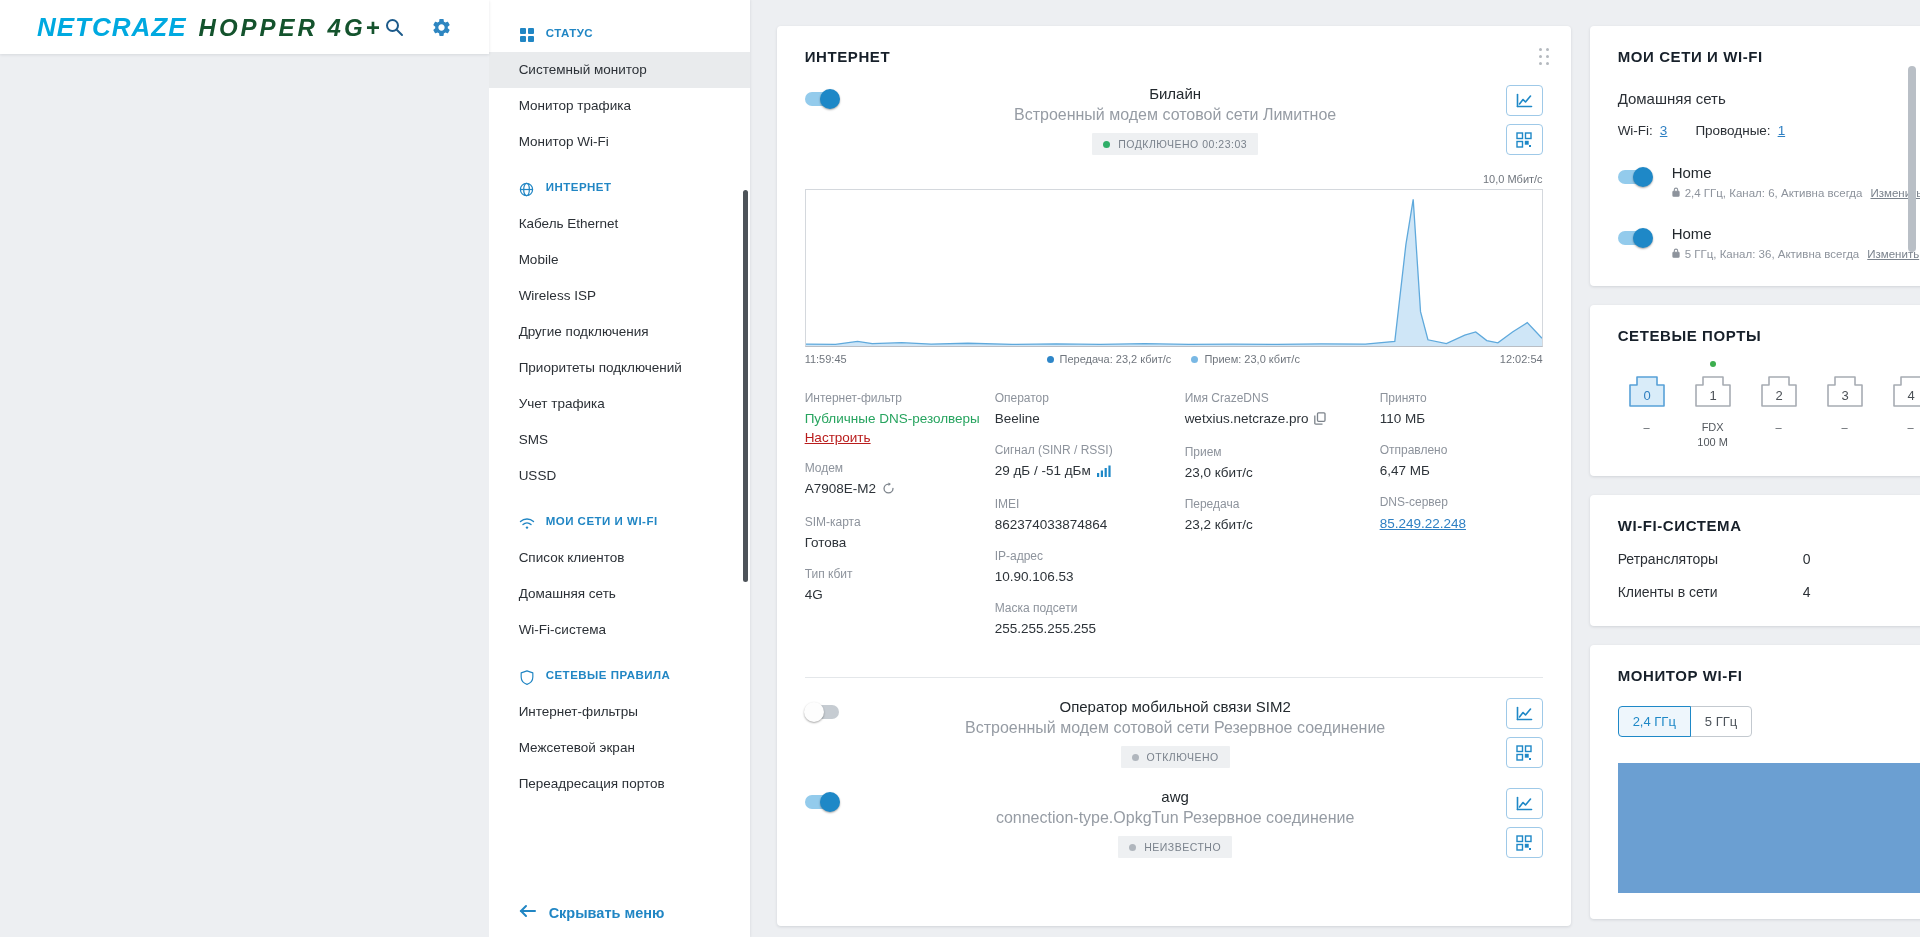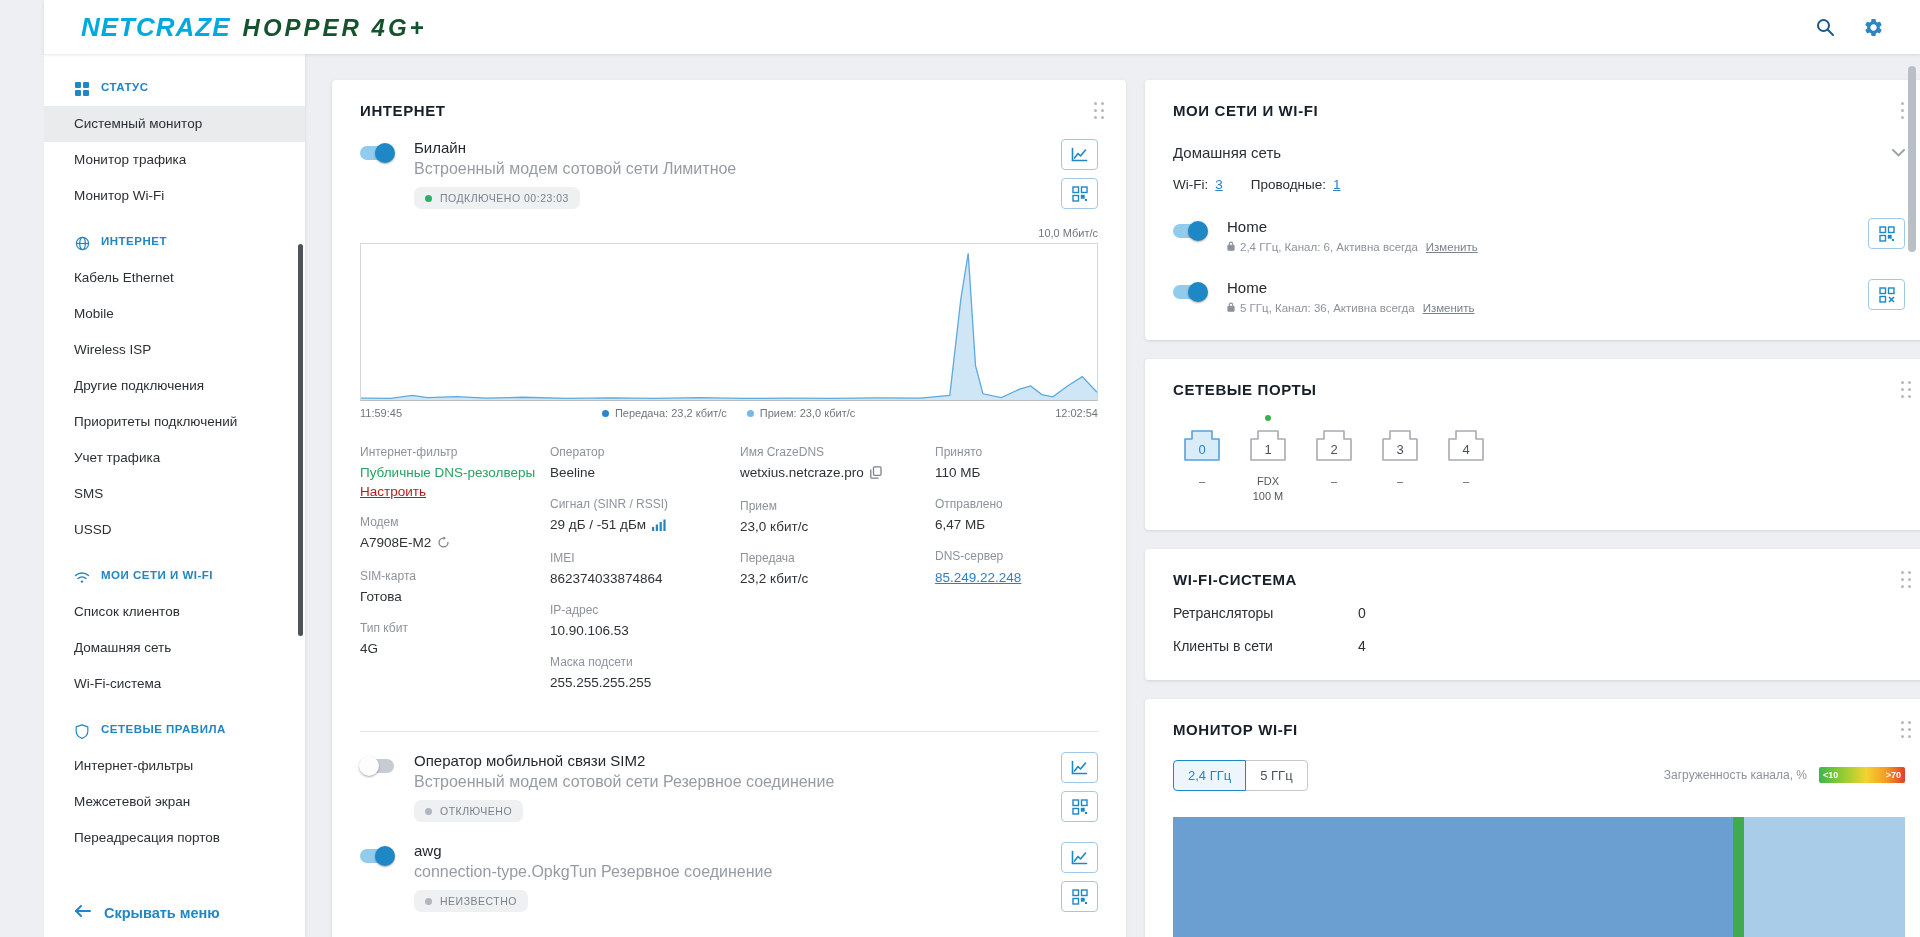--- a/index.html
+++ b/index.html
@@ -4,21 +4,21 @@
 <style>
   * { box-sizing: border-box; margin: 0; padding: 0; }
   html,body { width:1920px; height:937px; }
   body {
     font-family: "Liberation Sans", sans-serif;
     background:#edeff2;
     overflow:hidden;
     position:relative;
     color:#2b3036;
   }
-  .app { display:flex; flex-direction:column; height:100%;padding-left:44px; }
+  .app { display:flex; flex-direction:row; height:100%; }
 
   
   .topbar {
     height:54px; flex:none; background:#fff;
     display:flex; align-items:center; justify-content:space-between;
     padding:0 36px 0 37px; box-shadow:0 1px 3px rgba(10,20,40,.10);
     position:relative; z-index:6;
   }
   .logo { display:flex; align-items:baseline; gap:12px; }
   .logo-primary { font-size:26px; font-weight:bold; font-style:italic; letter-spacing:1px; color:#00a9e0; }
@@ -83,26 +83,26 @@
     width:20px; height:20px; border-radius:50%; background:#fdfdfd;
     box-shadow:0 1px 2px rgba(0,0,0,.35); position:absolute; top:-3px; left:-1px;
   }
   .toggle.on { background:#93cbec; }
   .toggle.on .knob { left:15px; background:#1e88c7; }
 
   
   .card-internet { min-height:900px; }
   .conn-row { display:flex; align-items:flex-start; margin-top:20px; }
   .conn-row .toggle { margin-top:7px; margin-right:20px; }
-  .conn-main { flex:1; }
+  .conn-main { flex:1;text-align:center; }
   .conn-name { font-size:15px; color:#23292e; margin-bottom:4px; }
   .conn-desc { font-size:16px; color:#969ca4; margin-bottom:9px; }
   .badge {
     display:inline-flex; align-items:center; gap:8px;
-    background:#eef0f2; border-radius:7px; padding:5px 11px;
+    background:#eef0f2; border-radius:1px; padding:5px 11px;
     font-size:10.5px; color:#7a828c; letter-spacing:.5px;
   }
   .dot { width:7px; height:7px; border-radius:50%; flex:none; }
   .dot.green { background:#2fae68; }
   .dot.gray  { background:#b0b6bd; }
   .conn-actions { display:flex; flex-direction:column; gap:8px; margin-left:14px; }
   .icon-btn {
     width:37px; height:31px; border:1px solid #9ec9e8; border-radius:4px;
     background:#fff; display:flex; align-items:center; justify-content:center;
     cursor:pointer; padding:0;

